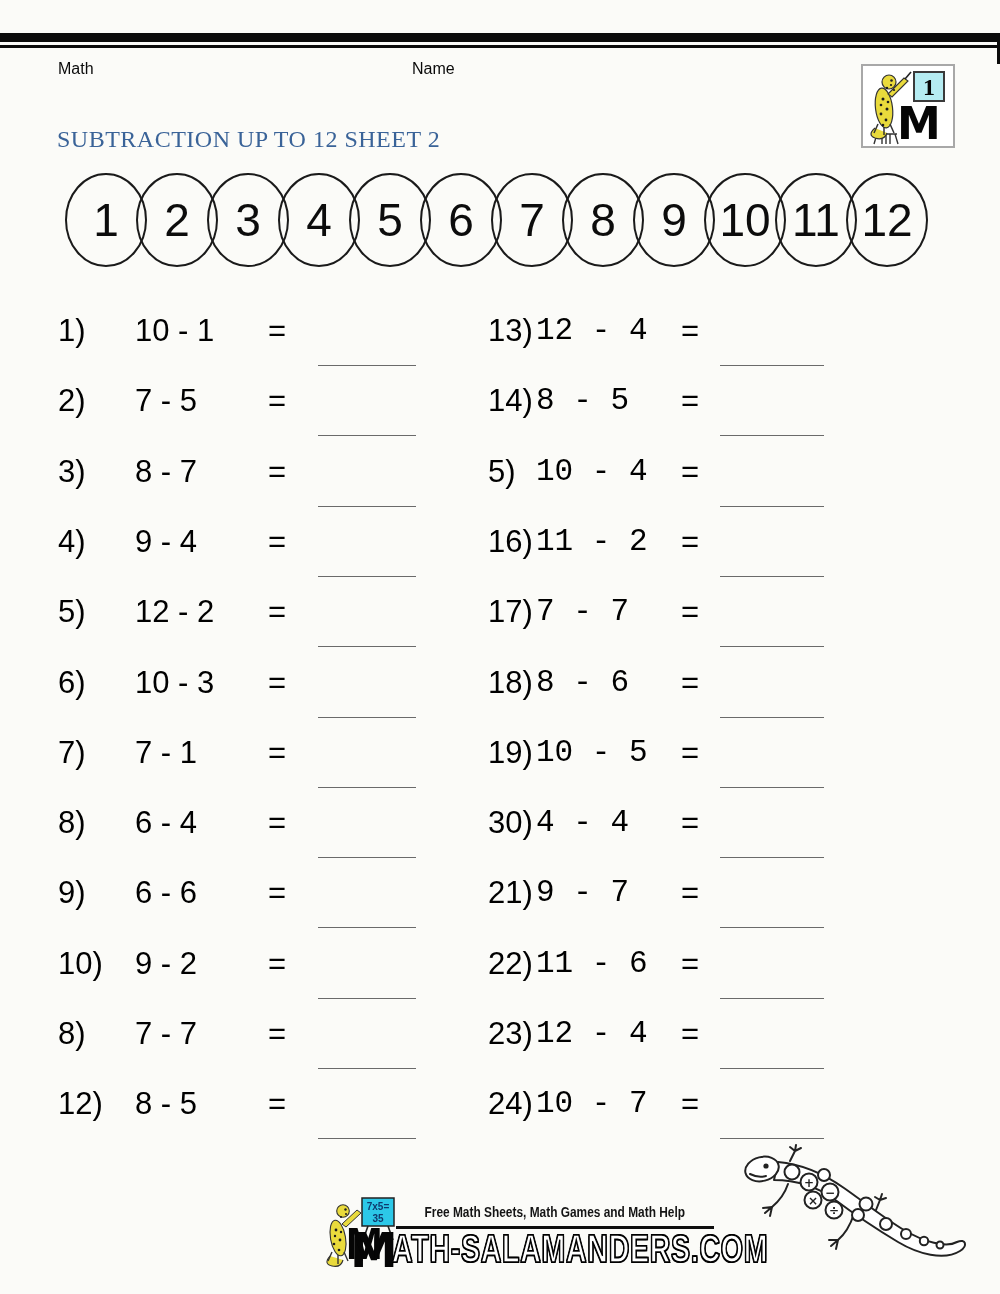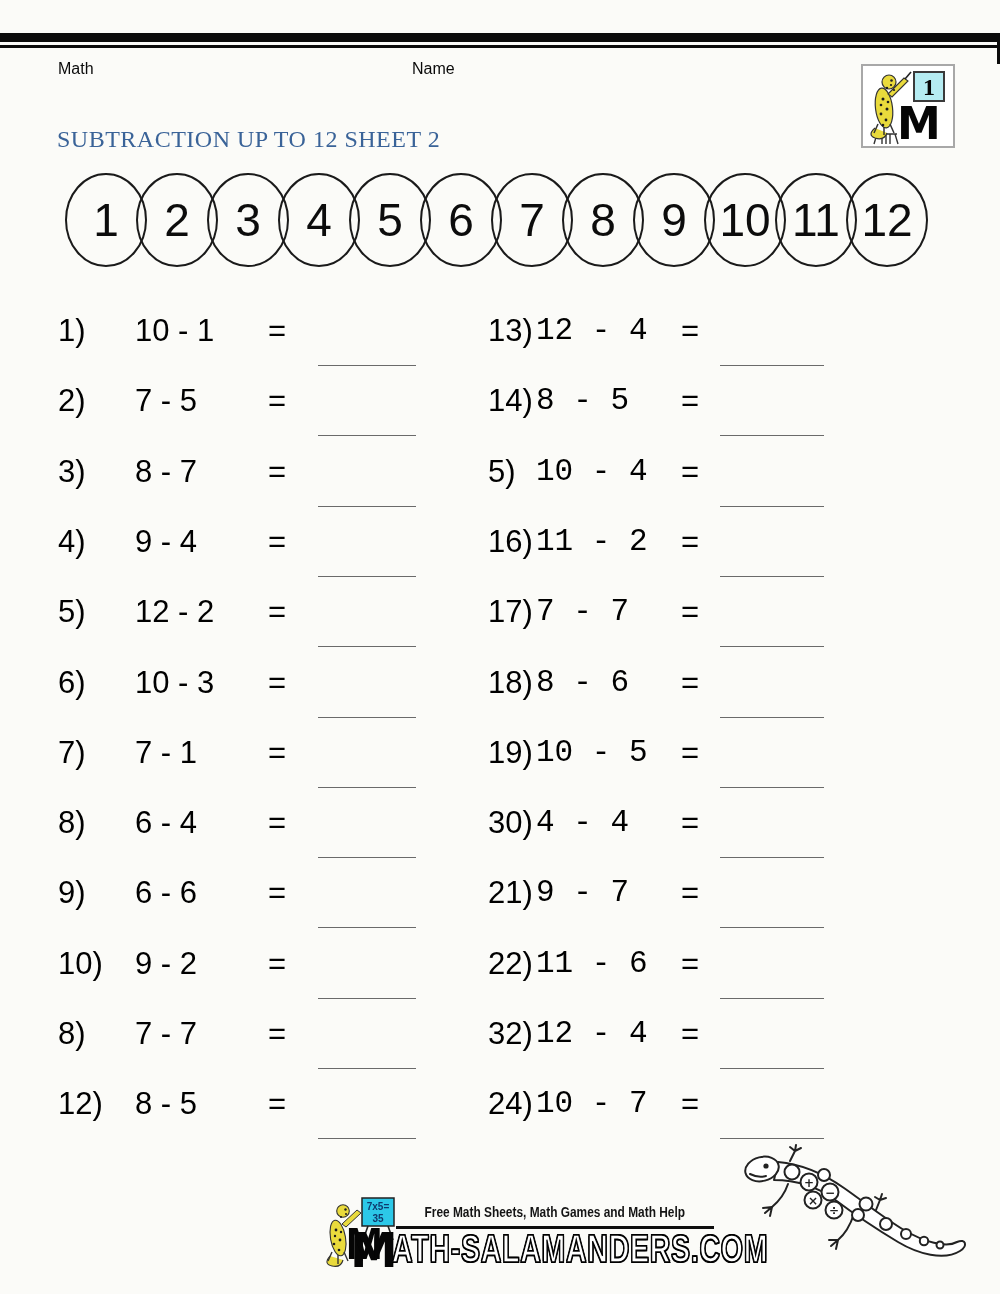--- a/index.html
+++ b/index.html
@@ -263,21 +263,21 @@
     <div class="pline"></div>
   </div>
 
   <div class="prow col-left" style="top:1015px">
     <span class="pnum">8)</span>
     <span class="pexpr">7 - 7</span>
     <span class="peq">=</span>
     <div class="pline"></div>
   </div>
   <div class="prow col-right" style="top:1015px">
-    <span class="pnum">32)</span>
+    <span class="pnum">23)</span>
     <span class="pexpr">12 - 4</span>
     <span class="peq">=</span>
     <div class="pline"></div>
   </div>
 
   <div class="prow col-left" style="top:1085px">
     <span class="pnum">12)</span>
     <span class="pexpr">8 - 5</span>
     <span class="peq">=</span>
     <div class="pline"></div>

